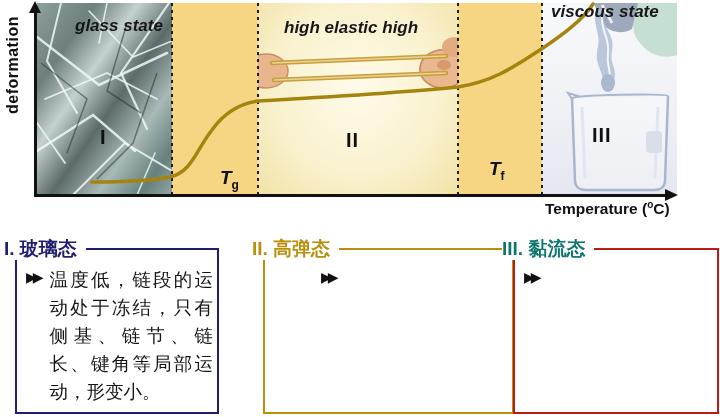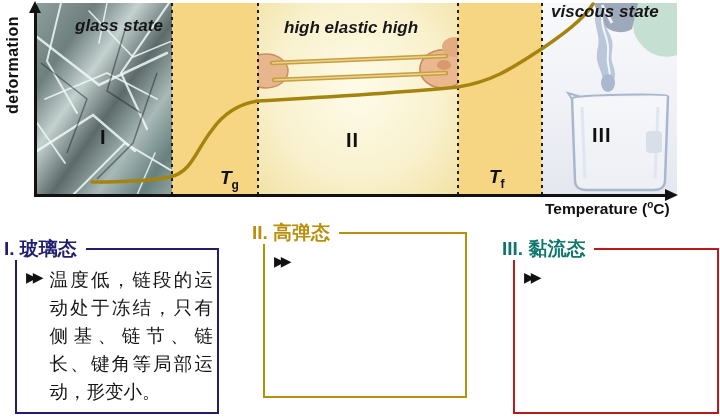--- a/index.html
+++ b/index.html
@@ -38,26 +38,26 @@
   .sl-mid{left:284px;top:18px;}
   .sl-visc{left:551px;top:2px;}
   .numeral{position:absolute;z-index:7;font-weight:bold;font-size:20px;color:#101010;letter-spacing:1px;}
   .n1{left:100px;top:126px;}
   .n2{left:346px;top:129px;}
   .n3{left:592px;top:124px;}
   .t-mark{position:absolute;z-index:7;font-weight:bold;font-size:19px;color:#111;}
   .t-mark .sym{font-style:italic;}
   .t-mark sub{font-size:12px;font-weight:bold;}
   .tg{left:220px;top:160px;margin-top:7px;}
-  .tf{left:489px;top:166px;}
+  .tf{left:489px;top:158px;}
 
   
   .note-box{position:absolute;border-style:solid;border-width:2.5px;background:#fff;z-index:2;}
   .nb1{left:15px;top:248px;width:200px;height:162px;}
-  .nb2{left:263px;top:232px;width:200px;height:162px;}
+  .nb2{left:263px;top:248px;width:200px;height:162px;padding-left:47px;}
   .nb3{left:513px;top:248px;width:202px;height:162px;}
   .note-heading{position:absolute;top:-12px;left:-13px;background:#fff;padding:0 9px 0 0;
                 font-weight:bold;font-size:19px;line-height:22px;white-space:nowrap;}
   .note-body{display:flex;align-items:flex-start;padding:16px 4px 0 9px;}
   .bullet{flex:0 0 auto;font-size:14px;letter-spacing:-4px;margin:3px 10px 0 0;color:#111;}
   .note-text{font-size:18.5px;line-height:28px;font-weight:500;color:#151515;text-align:justify;}
 </style>
 </head>
 <body>
 

